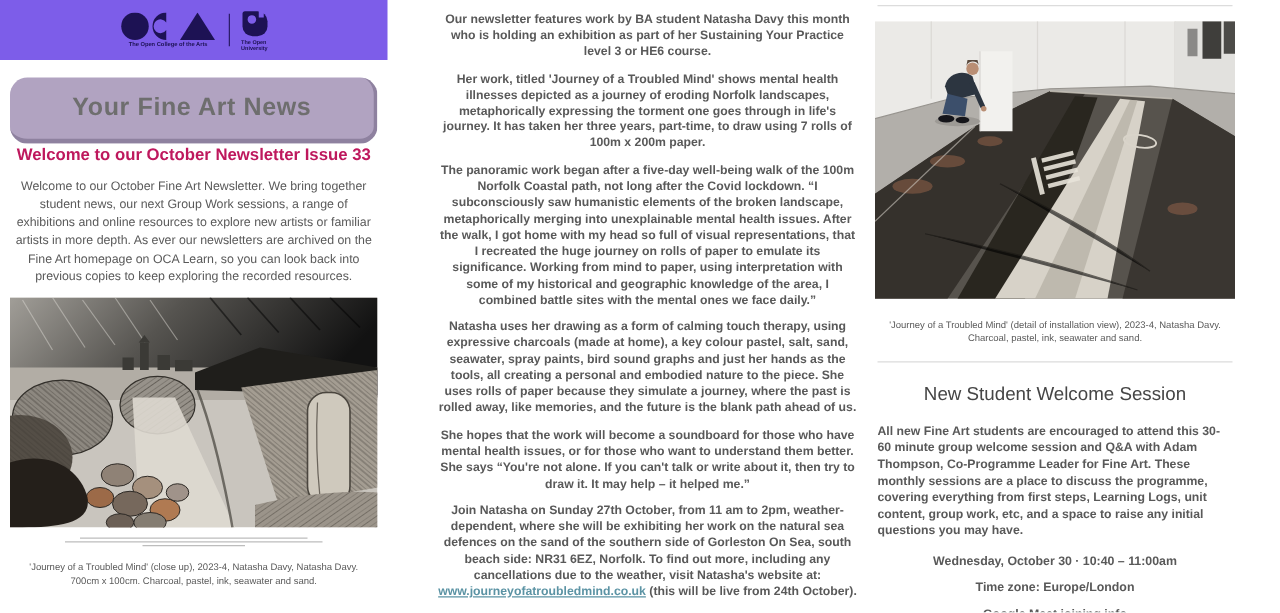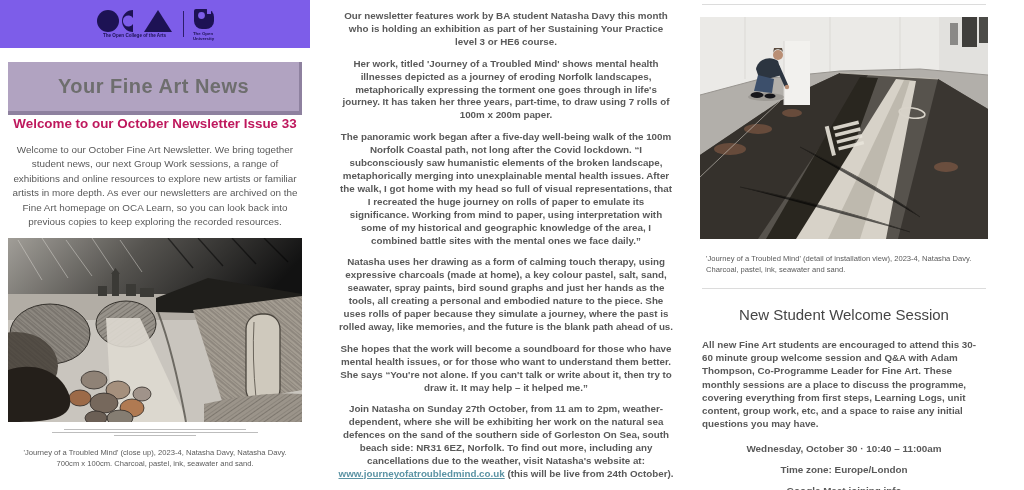--- a/index.html
+++ b/index.html
@@ -18,42 +18,42 @@
     display:flex;align-items:center;justify-content:center;gap:9px;
   }
   .logo-block{display:flex;flex-direction:column;align-items:center;}
   .logo-caption{font-size:4.6px;color:var(--logo_navy,#1d1254);font-weight:700;margin-top:1px;white-space:nowrap;}
   .logo-divider{width:1px;height:26px;background:var(--logo_navy,#1d1254);opacity:.85;}
   .ou-caption{font-size:4.4px;color:var(--logo_navy,#1d1254);font-weight:700;line-height:5px;text-align:left;margin-top:1px;}
 
   .banner{
     margin:14px 8px 0 8px;height:49px;background:var(--banner_bg,#b1a3c1);
     border-right:3px solid #8e819f;border-bottom:4px solid #8e819f;
-    display:flex;align-items:center;justify-content:center;
+    display:flex;align-items:center;justify-content:center;border-radius:14px;
   }
   .banner-title{font-size:20px;font-weight:700;color:#6e6e6e;letter-spacing:.5px;}
 
   .l-heading{margin-top:1px;text-align:center;font-size:13.4px;font-weight:700;color:#be185d;}
   .l-intro{margin:12px 12px 0 12px;text-align:center;font-size:9.9px;font-weight:400;line-height:14.4px;color:#595959;}
 
   .artwork-frame{margin:9px 8px 0 8px;background:#fff;}
   .fineprint{margin-top:3px;}
   .fineprint div{background:#bdbdbd;height:1px;margin:2px auto;}
   .l-caption{margin:11px 14px 0 14px;text-align:center;font-size:7.6px;line-height:11px;color:#5a5a5a;font-weight:400;}
 
   
-  .col-mid{padding-top:10px;}
+  .col-mid{padding-top:10px;margin-left:12px;}
   .m-para{margin:0 0 9px 0;text-align:center;font-size:9.8px;font-weight:700;line-height:12.9px;color:#595959;}
   .divider{height:1px;background:#dcdcdc;}
 
   a.link, .link{color:var(--link_color,#5b93a4);text-decoration:underline;cursor:pointer;text-align:center;}
 
   
   .r-top-divider{margin:4px 2px 12px 2px;}
-  .r-caption{margin:10px 6px 0 6px;text-align:left;font-size:7.6px;line-height:11px;color:#5a5a5a;font-weight:400;}
+  .r-caption{margin:10px 6px 0 6px;text-align:center;font-size:7.6px;line-height:11px;color:#5a5a5a;font-weight:400;}
   .r-mid-divider{margin:13px 2px 0 2px;}
   .r-heading{margin-top:17px;text-align:center;font-size:15px;font-weight:400;color:#454545;}
   .r-body{margin:15px 2px 0 2px;font-size:9.8px;font-weight:700;line-height:13.2px;color:#595959;}
   .r-line{margin-top:10px;text-align:center;font-size:9.9px;font-weight:700;color:#595959;}
   .r-line.first{margin-top:13px;}
 </style>
 </head>
 <body>
 
 <div id="canvas">

